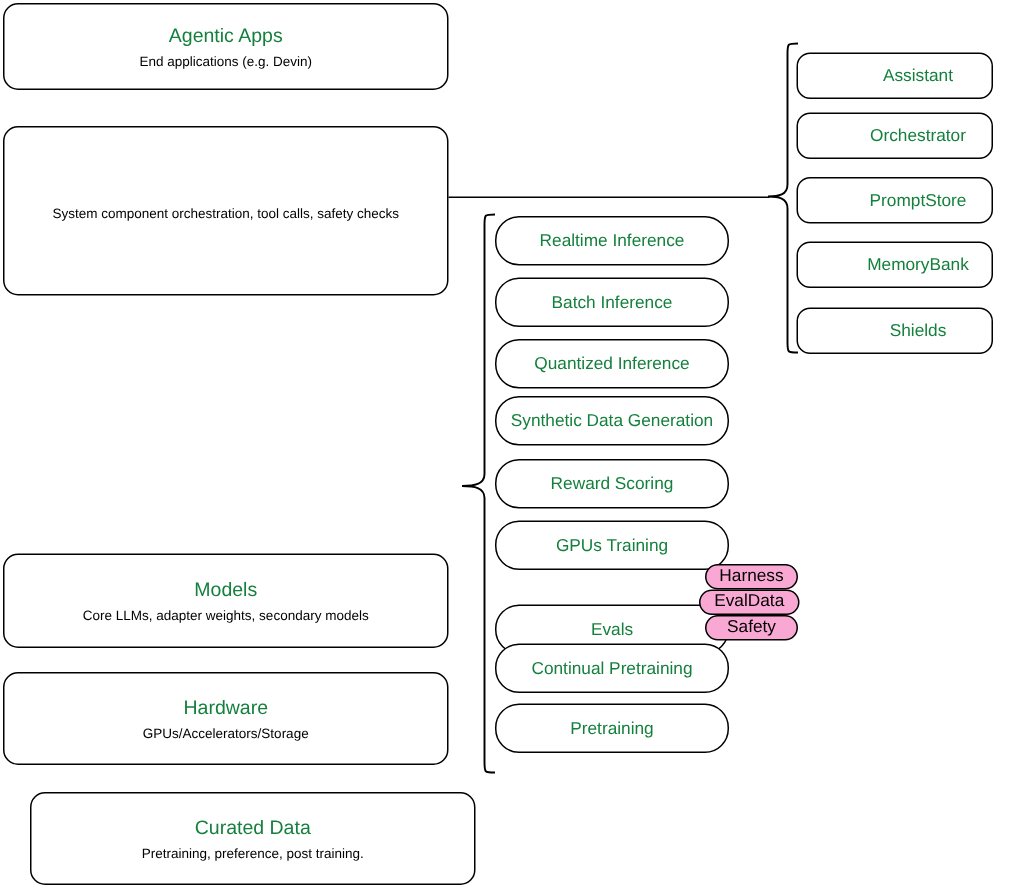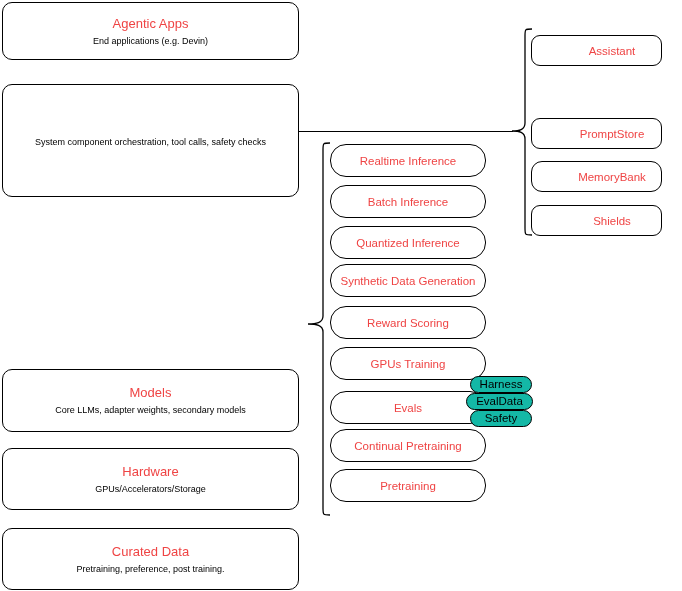--- a/index.html
+++ b/index.html
@@ -29,21 +29,21 @@
     border-radius: 10px;
     display: flex;
     flex-direction: column;
     align-items: center;
     justify-content: center;
     text-align: center;
   }
   .box .title {
     font-size: 13px;
     line-height: 16px;
-    color: #ef4444;
+    color: #15803d;
     white-space: nowrap;
   }
   .box .subtitle {
     font-size: 9px;
     line-height: 12px;
     color: #000000;
     margin-top: 3px;
     white-space: nowrap;
   }
 
@@ -75,21 +75,21 @@
   }
   .right-box .title {
     font-size: 11.5px;
     line-height: 14px;
   }
 
   
   .pill {
     position: absolute;
     box-sizing: border-box;
-    background: #14b8a6;
+    background: #f9a8d4;
     border: 1px solid #000000;
     border-radius: 999px;
     display: flex;
     align-items: center;
     justify-content: center;
     font-size: 11.5px;
     line-height: 13px;
     color: #000000;
     white-space: nowrap;
     z-index: 5;
@@ -125,40 +125,43 @@
   <div class="box layer-box" style="top:369px;height:63px;">
     <div class="title">Models</div>
     <div class="subtitle">Core LLMs, adapter weights, secondary models</div>
   </div>
 
   <div class="box layer-box" style="top:448px;height:62px;">
     <div class="title">Hardware</div>
     <div class="subtitle">GPUs/Accelerators/Storage</div>
   </div>
 
-  <div class="box layer-box" style="top:528px;height:62px;">
+  <div class="box layer-box" style="top:528px;height:62px;margin-left:18px;">
     <div class="title">Curated Data</div>
     <div class="subtitle">Pretraining, preference, post training.</div>
   </div>
 
   <div class="connector-line" style="left:299px;top:131px;width:214px;"></div>
 
   <div class="brace" style="left:511px;top:28px;width:22px;height:208px;">
     <svg width="22" height="208" viewBox="0 0 22 208">
       <path d="M21 1 C14 1 14 1 14 8 L14 95 C14 102 8 103 1 103 C8 103 14 104 14 111 L14 200 C14 207 14 207 21 207" fill="none" stroke="#000000" stroke-width="1.3"></path>
     </svg>
   </div>
 
   <div class="box right-box" style="top:35px;">
     <div class="title">Assistant</div>
   </div>
+  <div class="box right-box" style="top:75px;">
+    <div class="title">Orchestrator</div>
+  </div>
   <div class="box right-box" style="top:118px;">
     <div class="title">PromptStore</div>
   </div>
-  <div class="box right-box" style="top:161px;border-radius:11px;">
+  <div class="box right-box" style="top:161px;">
     <div class="title">MemoryBank</div>
   </div>
   <div class="box right-box" style="top:205px;">
     <div class="title">Shields</div>
   </div>
 
   <div class="brace" style="left:307px;top:142px;width:24px;height:375px;">
     <svg width="24" height="375" viewBox="0 0 24 375">
       <path d="M23 1 C16 1 16 1 16 8 L16 174 C16 181 9 182 1 182 C9 182 16 183 16 190 L16 366 C16 373 16 373 23 373" fill="none" stroke="#000000" stroke-width="1.3"></path>
     </svg>
@@ -175,21 +178,21 @@
   </div>
   <div class="box mid-box" style="top:264px;">
     <div class="title">Synthetic Data Generation</div>
   </div>
   <div class="box mid-box" style="top:306px;">
     <div class="title">Reward Scoring</div>
   </div>
   <div class="box mid-box" style="top:347px;">
     <div class="title">GPUs Training</div>
   </div>
-  <div class="box mid-box" style="top:391px;">
+  <div class="box mid-box" style="top:403px;">
     <div class="title">Evals</div>
   </div>
   <div class="box mid-box" style="top:429px;">
     <div class="title">Continual Pretraining</div>
   </div>
   <div class="box mid-box" style="top:469px;">
     <div class="title">Pretraining</div>
   </div>
 
   <div class="pill" style="left:470px;top:376px;width:62px;height:17px;">

